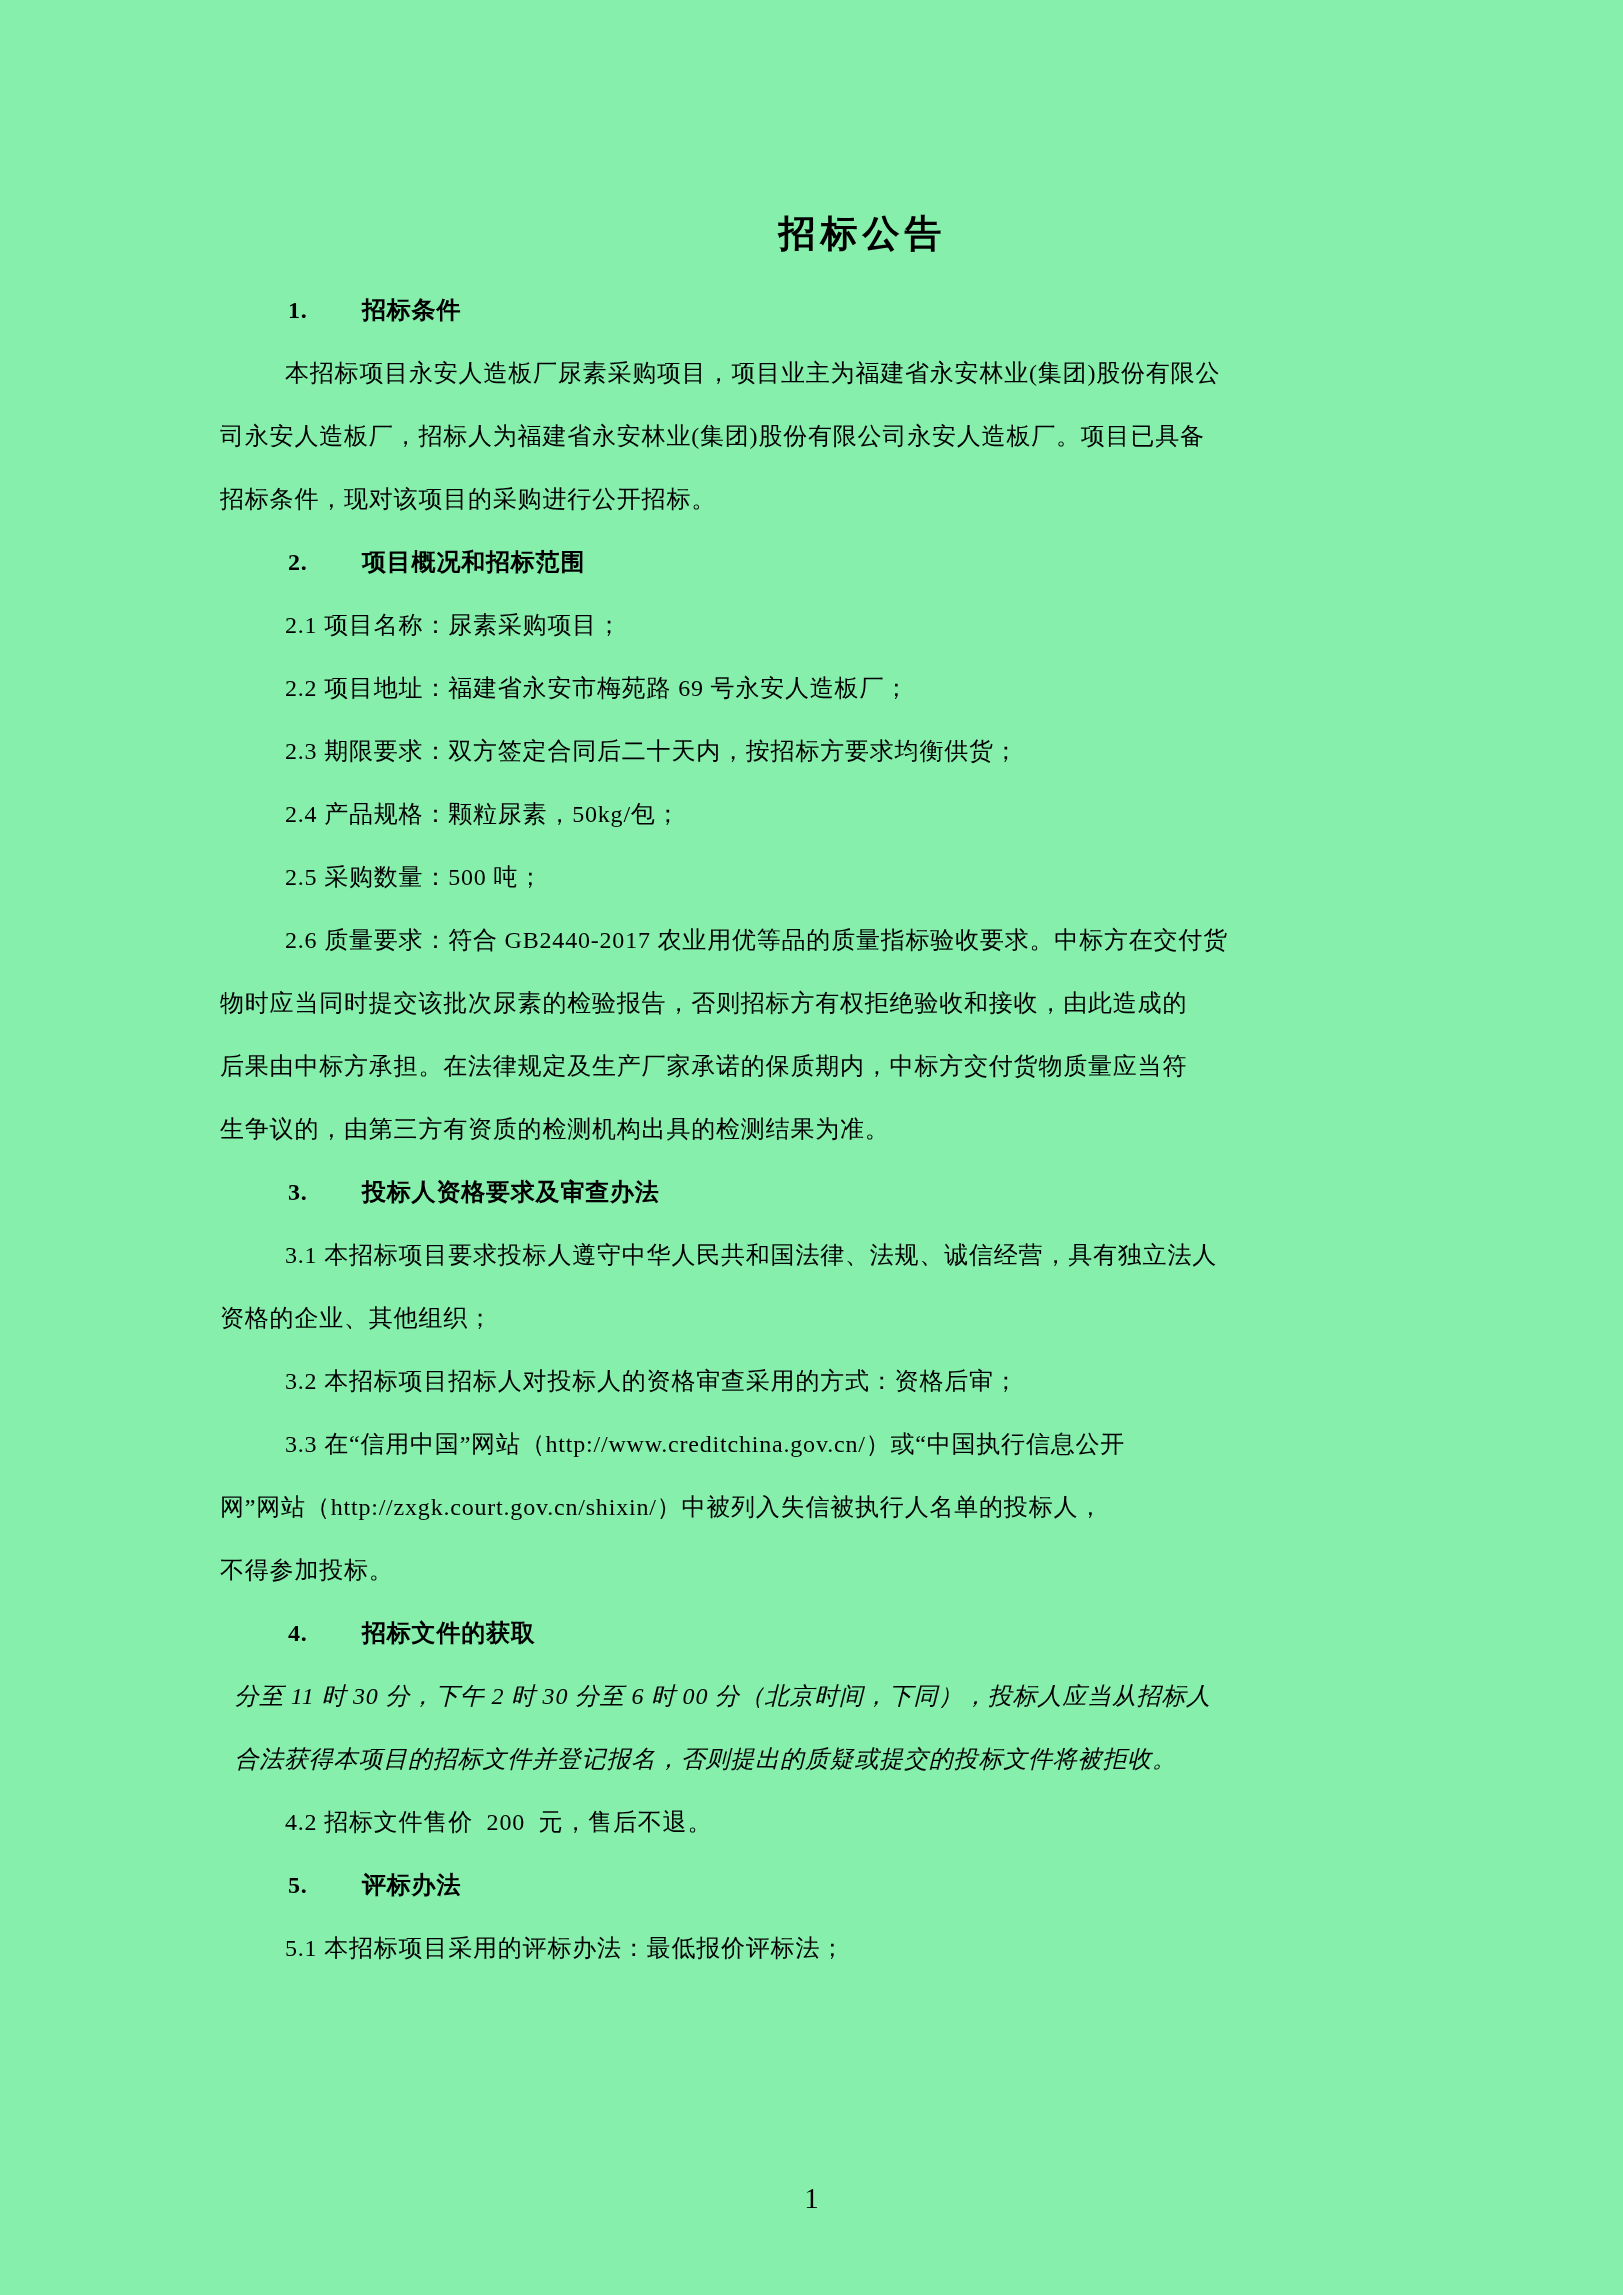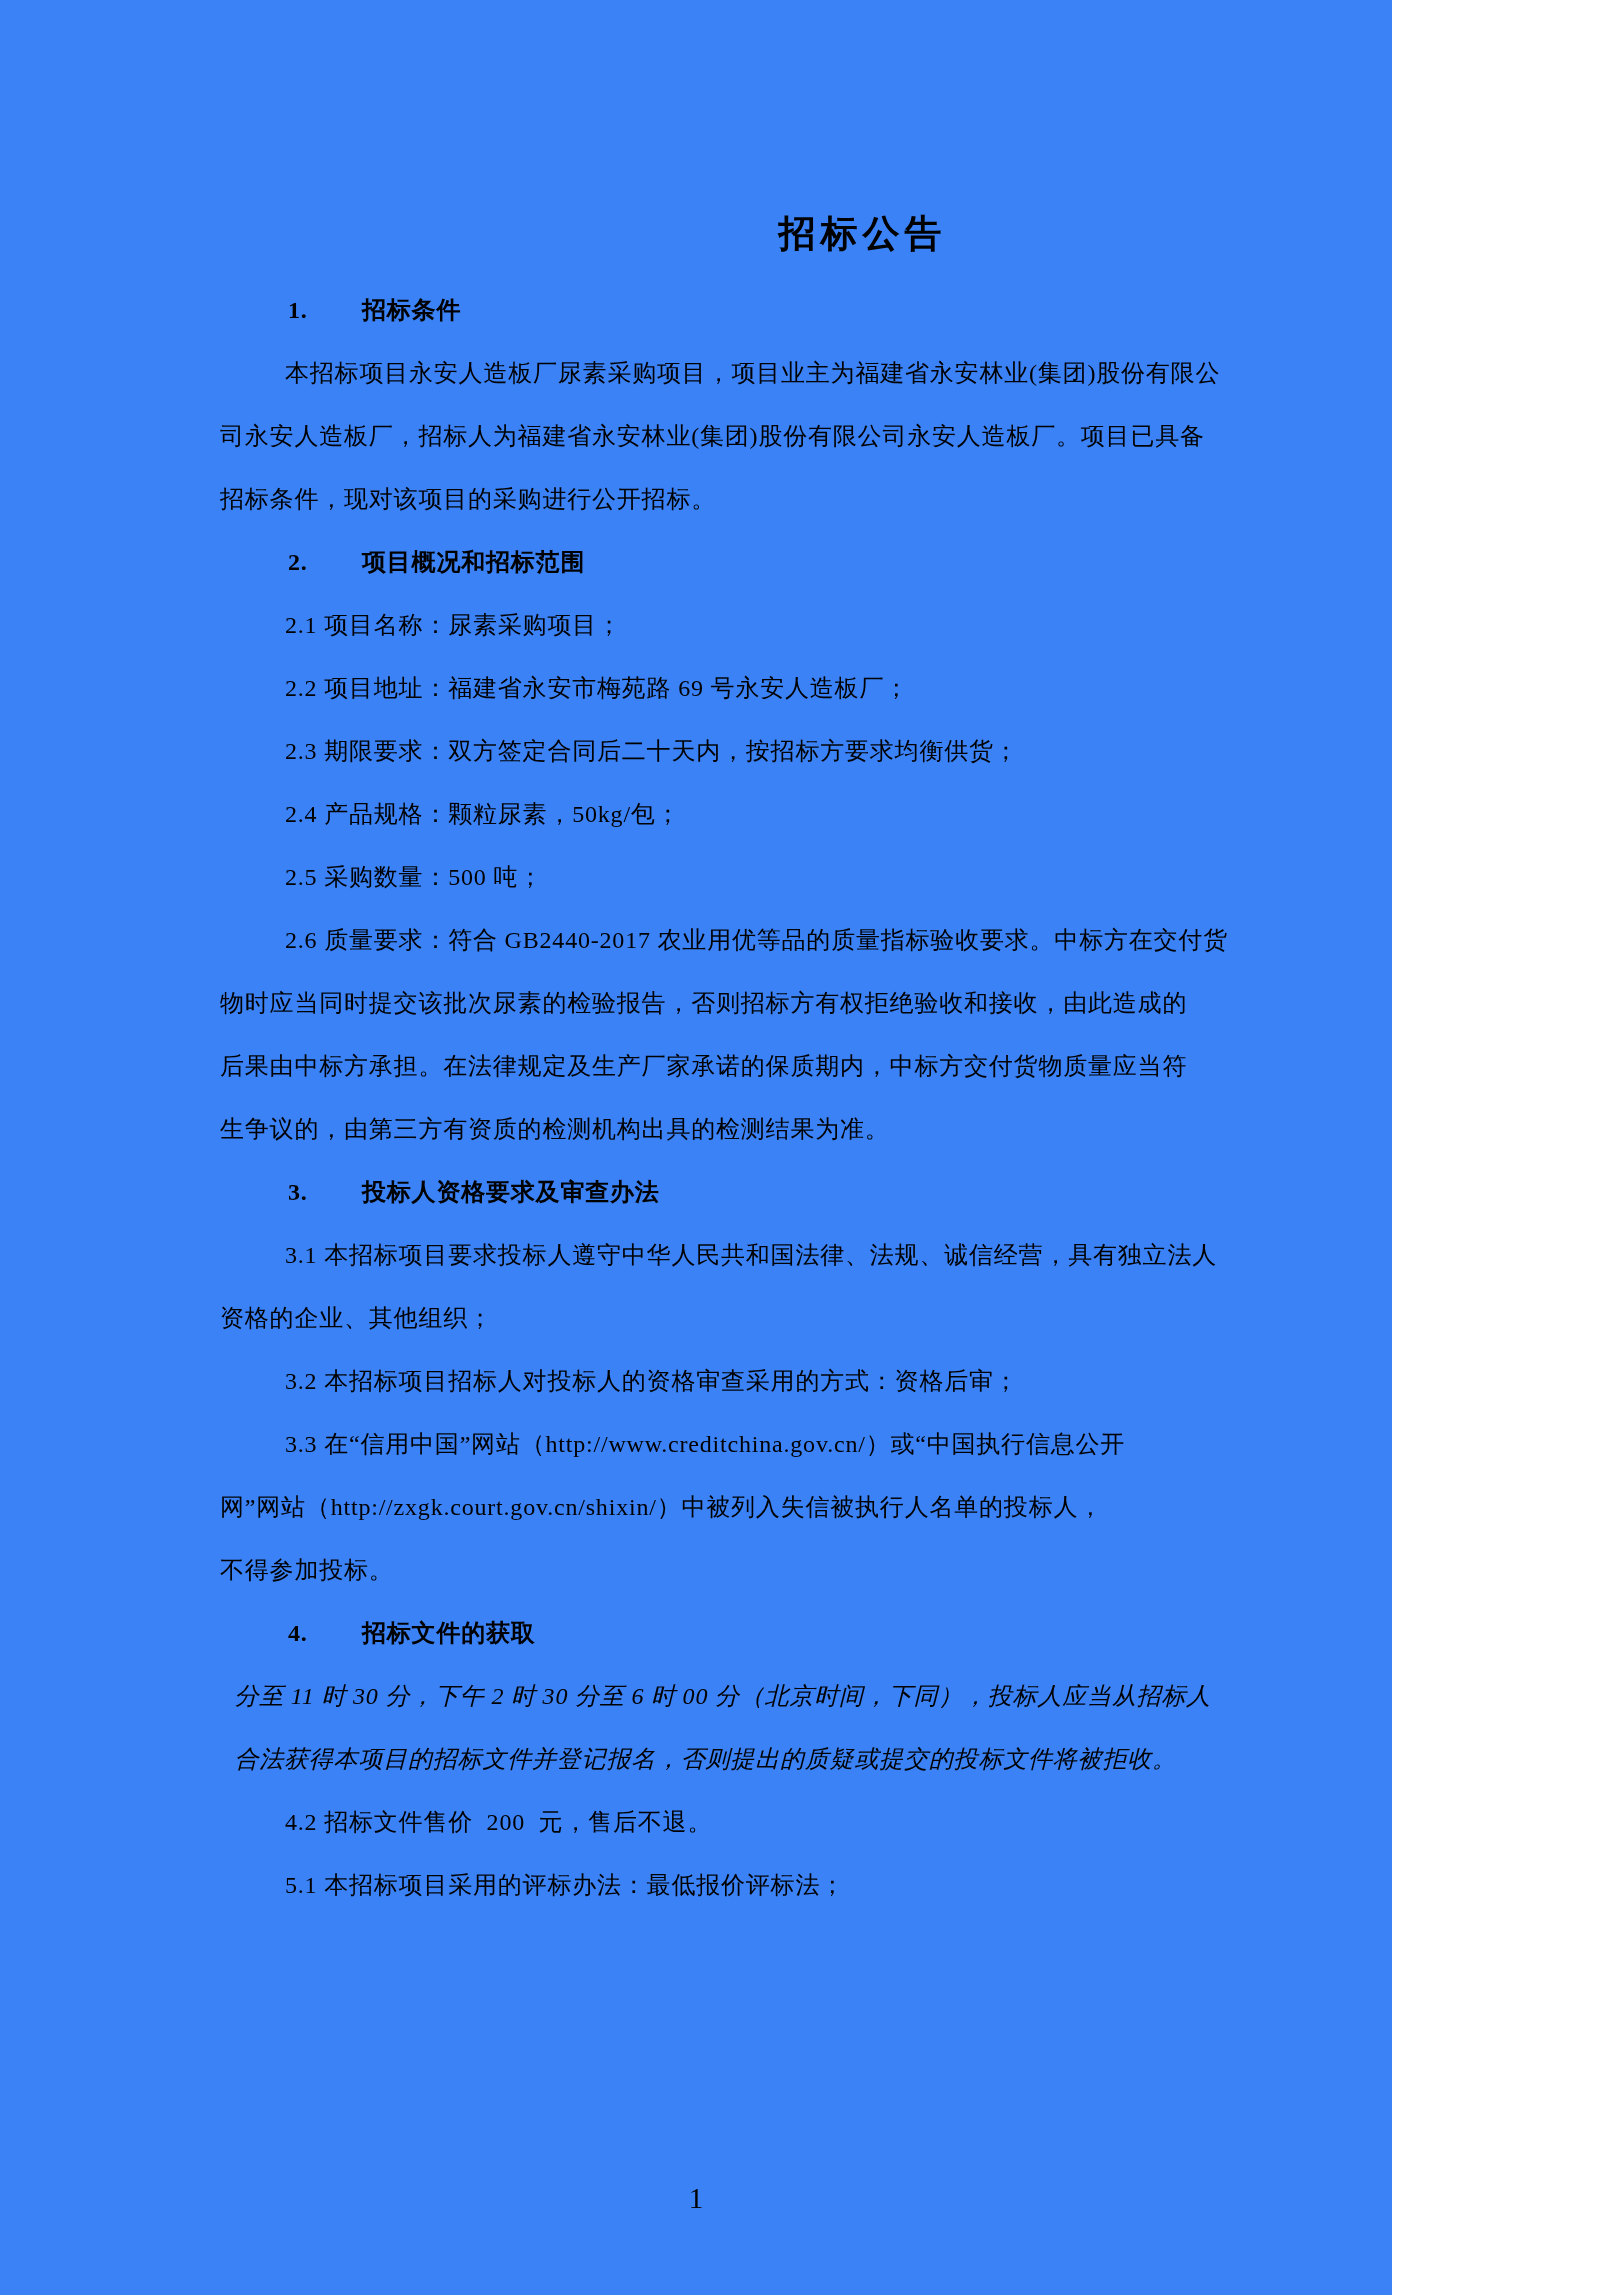--- a/index.html
+++ b/index.html
@@ -2,23 +2,23 @@
 <html style="font-size:13.5px"><head>
 <meta charset="utf-8">
 <style>
   html, body {
     margin: 0;
     padding: 0;
     background: #ffffff;
   }
   .page {
     position: relative;
-    width: 1392px;
+    width: 1623px;
     height: 2295px;
-    background: #3b82f6;
+    background: #86efac;
     color: #000000;
     font-family: "Liberation Serif", "DejaVu Serif", serif;
     overflow: hidden;
   }
   .content {
     position: absolute;
     left: 220px;
     top: 200px;
     width: 1285px;
   }
@@ -84,18 +84,19 @@
         <div class="line indent2">3.1 本招标项目要求投标人遵守中华人民共和国法律、法规、诚信经营，具有独立法人</div>
         <div class="line">资格的企业、其他组织；</div>
         <div class="line indent2">3.2 本招标项目招标人对投标人的资格审查采用的方式：资格后审；</div>
         <div class="line indent2">3.3 在“信用中国”网站（http://www.creditchina.gov.cn/）或“中国执行信息公开</div>
         <div class="line">网”网站（http://zxgk.court.gov.cn/shixin/）中被列入失信被执行人名单的投标人，</div>
         <div class="line">不得参加投标。</div>
         <div class="line heading"><span class="h-num">4.</span><span>招标文件的获取</span></div>
         <div class="line indent-half">分至 11 时 30 分，下午 2 时 30 分至 6 时 00 分（北京时间，下同），投标人应当从招标人</div>
         <div class="line indent-half">合法获得本项目的招标文件并登记报名，否则提出的质疑或提交的投标文件将被拒收。</div>
         <div class="line indent2">4.2 招标文件售价  200  元，售后不退。</div>
+        <div class="line heading"><span class="h-num">5.</span><span>评标办法</span></div>
         <div class="line indent2">5.1 本招标项目采用的评标办法：最低报价评标法；</div>
       </div>
   </div>
   <div class="page-number">1</div>
 </div>
 
 
 </body></html>

